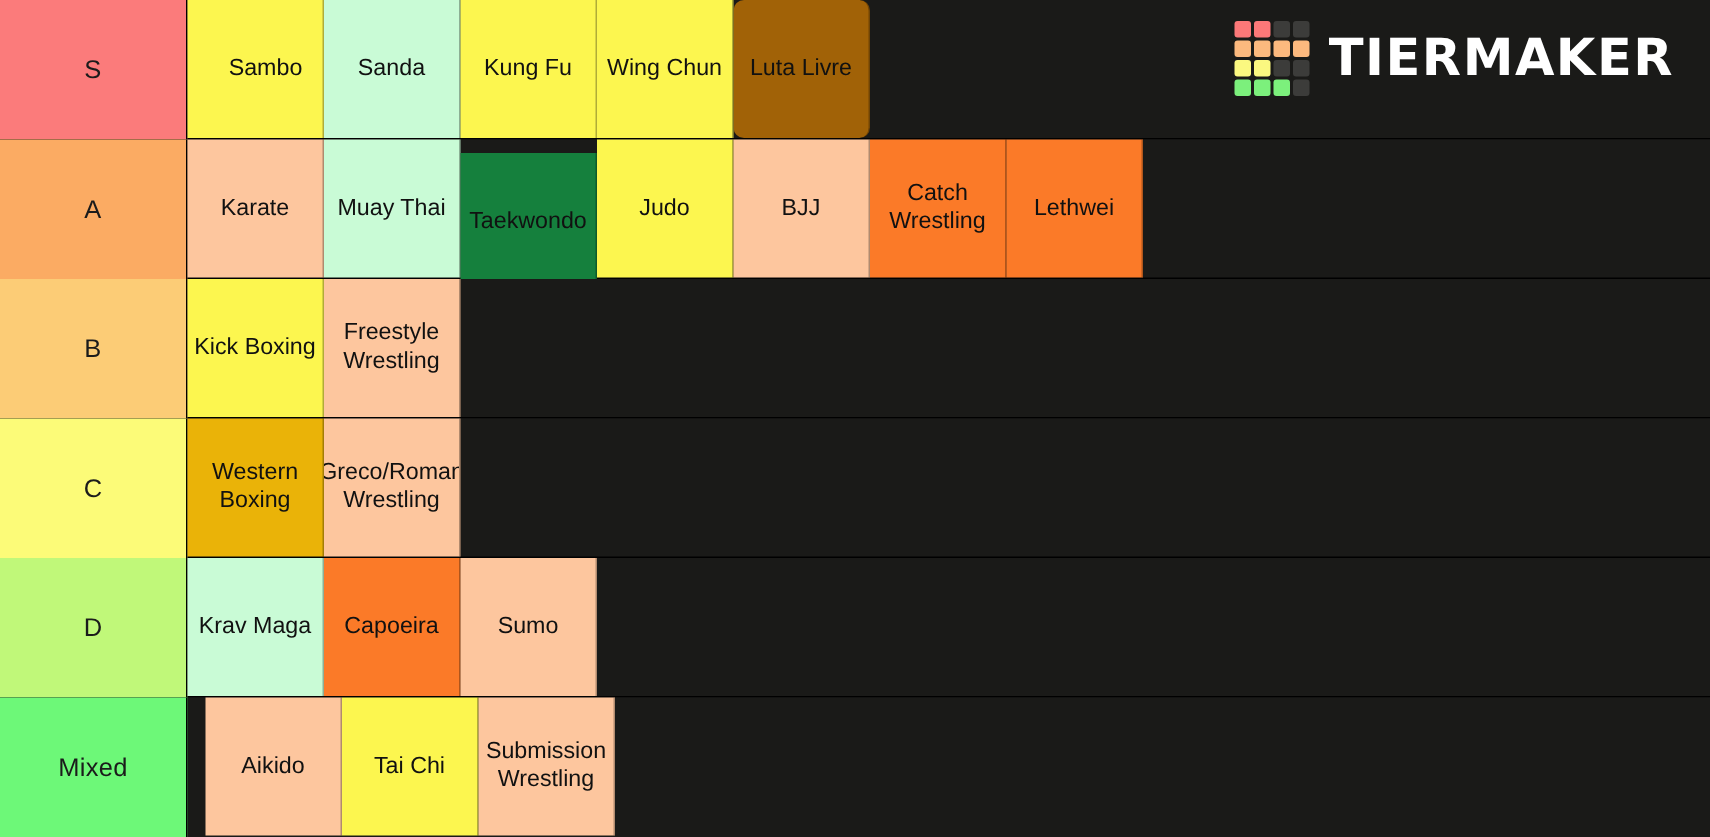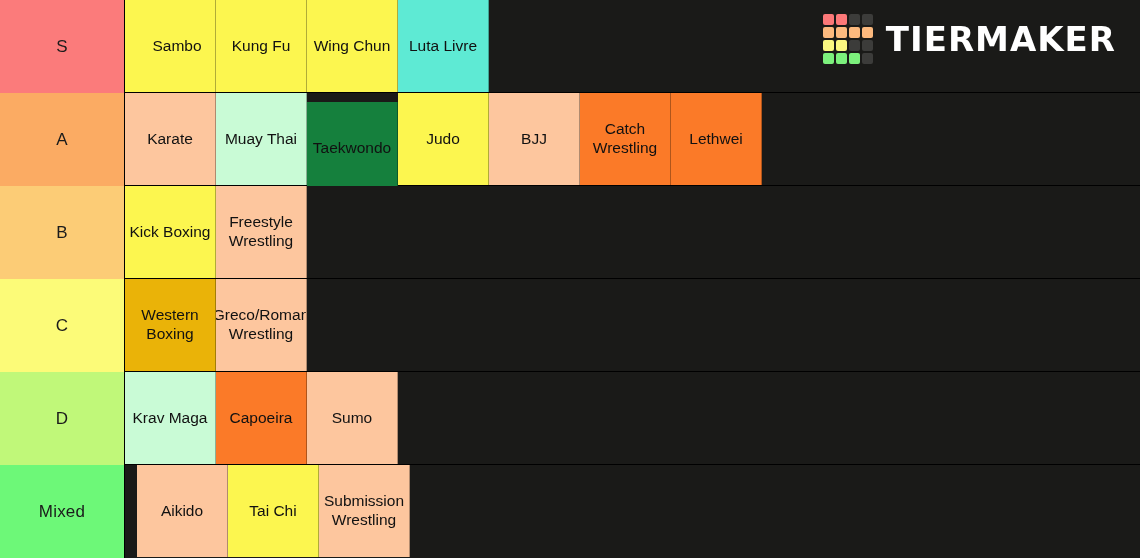--- a/index.html
+++ b/index.html
@@ -115,27 +115,30 @@
 </head>
 <body>
 
 <div id="tierlist">
     <div class="tier-row">
       <div class="tier-label" style="background: rgb(251, 123, 123);">S</div>
       <div class="tier-items">
         <div class="tier-item" style="background: rgb(252, 246, 79); padding-left: 15px;">
           <span>Sambo</span>
         </div>
+        <div class="tier-item" style="background: rgb(201, 251, 214);">
+          <span>Sanda</span>
+        </div>
         <div class="tier-item wrap" style="background: rgb(252, 246, 79);">
           <span>Kung Fu</span>
         </div>
         <div class="tier-item wrap" style="background: rgb(252, 246, 79);">
           <span>Wing Chun</span>
         </div>
-        <div class="tier-item wrap" style="background: #5eead4;">
+        <div class="tier-item wrap" style="background: #a16207; border-radius: 7px;">
           <span>Luta Livre</span>
         </div>
       </div>
     </div>
     <div class="tier-row">
       <div class="tier-label" style="background: rgb(251, 171, 99);">A</div>
       <div class="tier-items">
         <div class="tier-item" style="background: rgb(253, 198, 158);">
           <span>Karate</span>
         </div>

